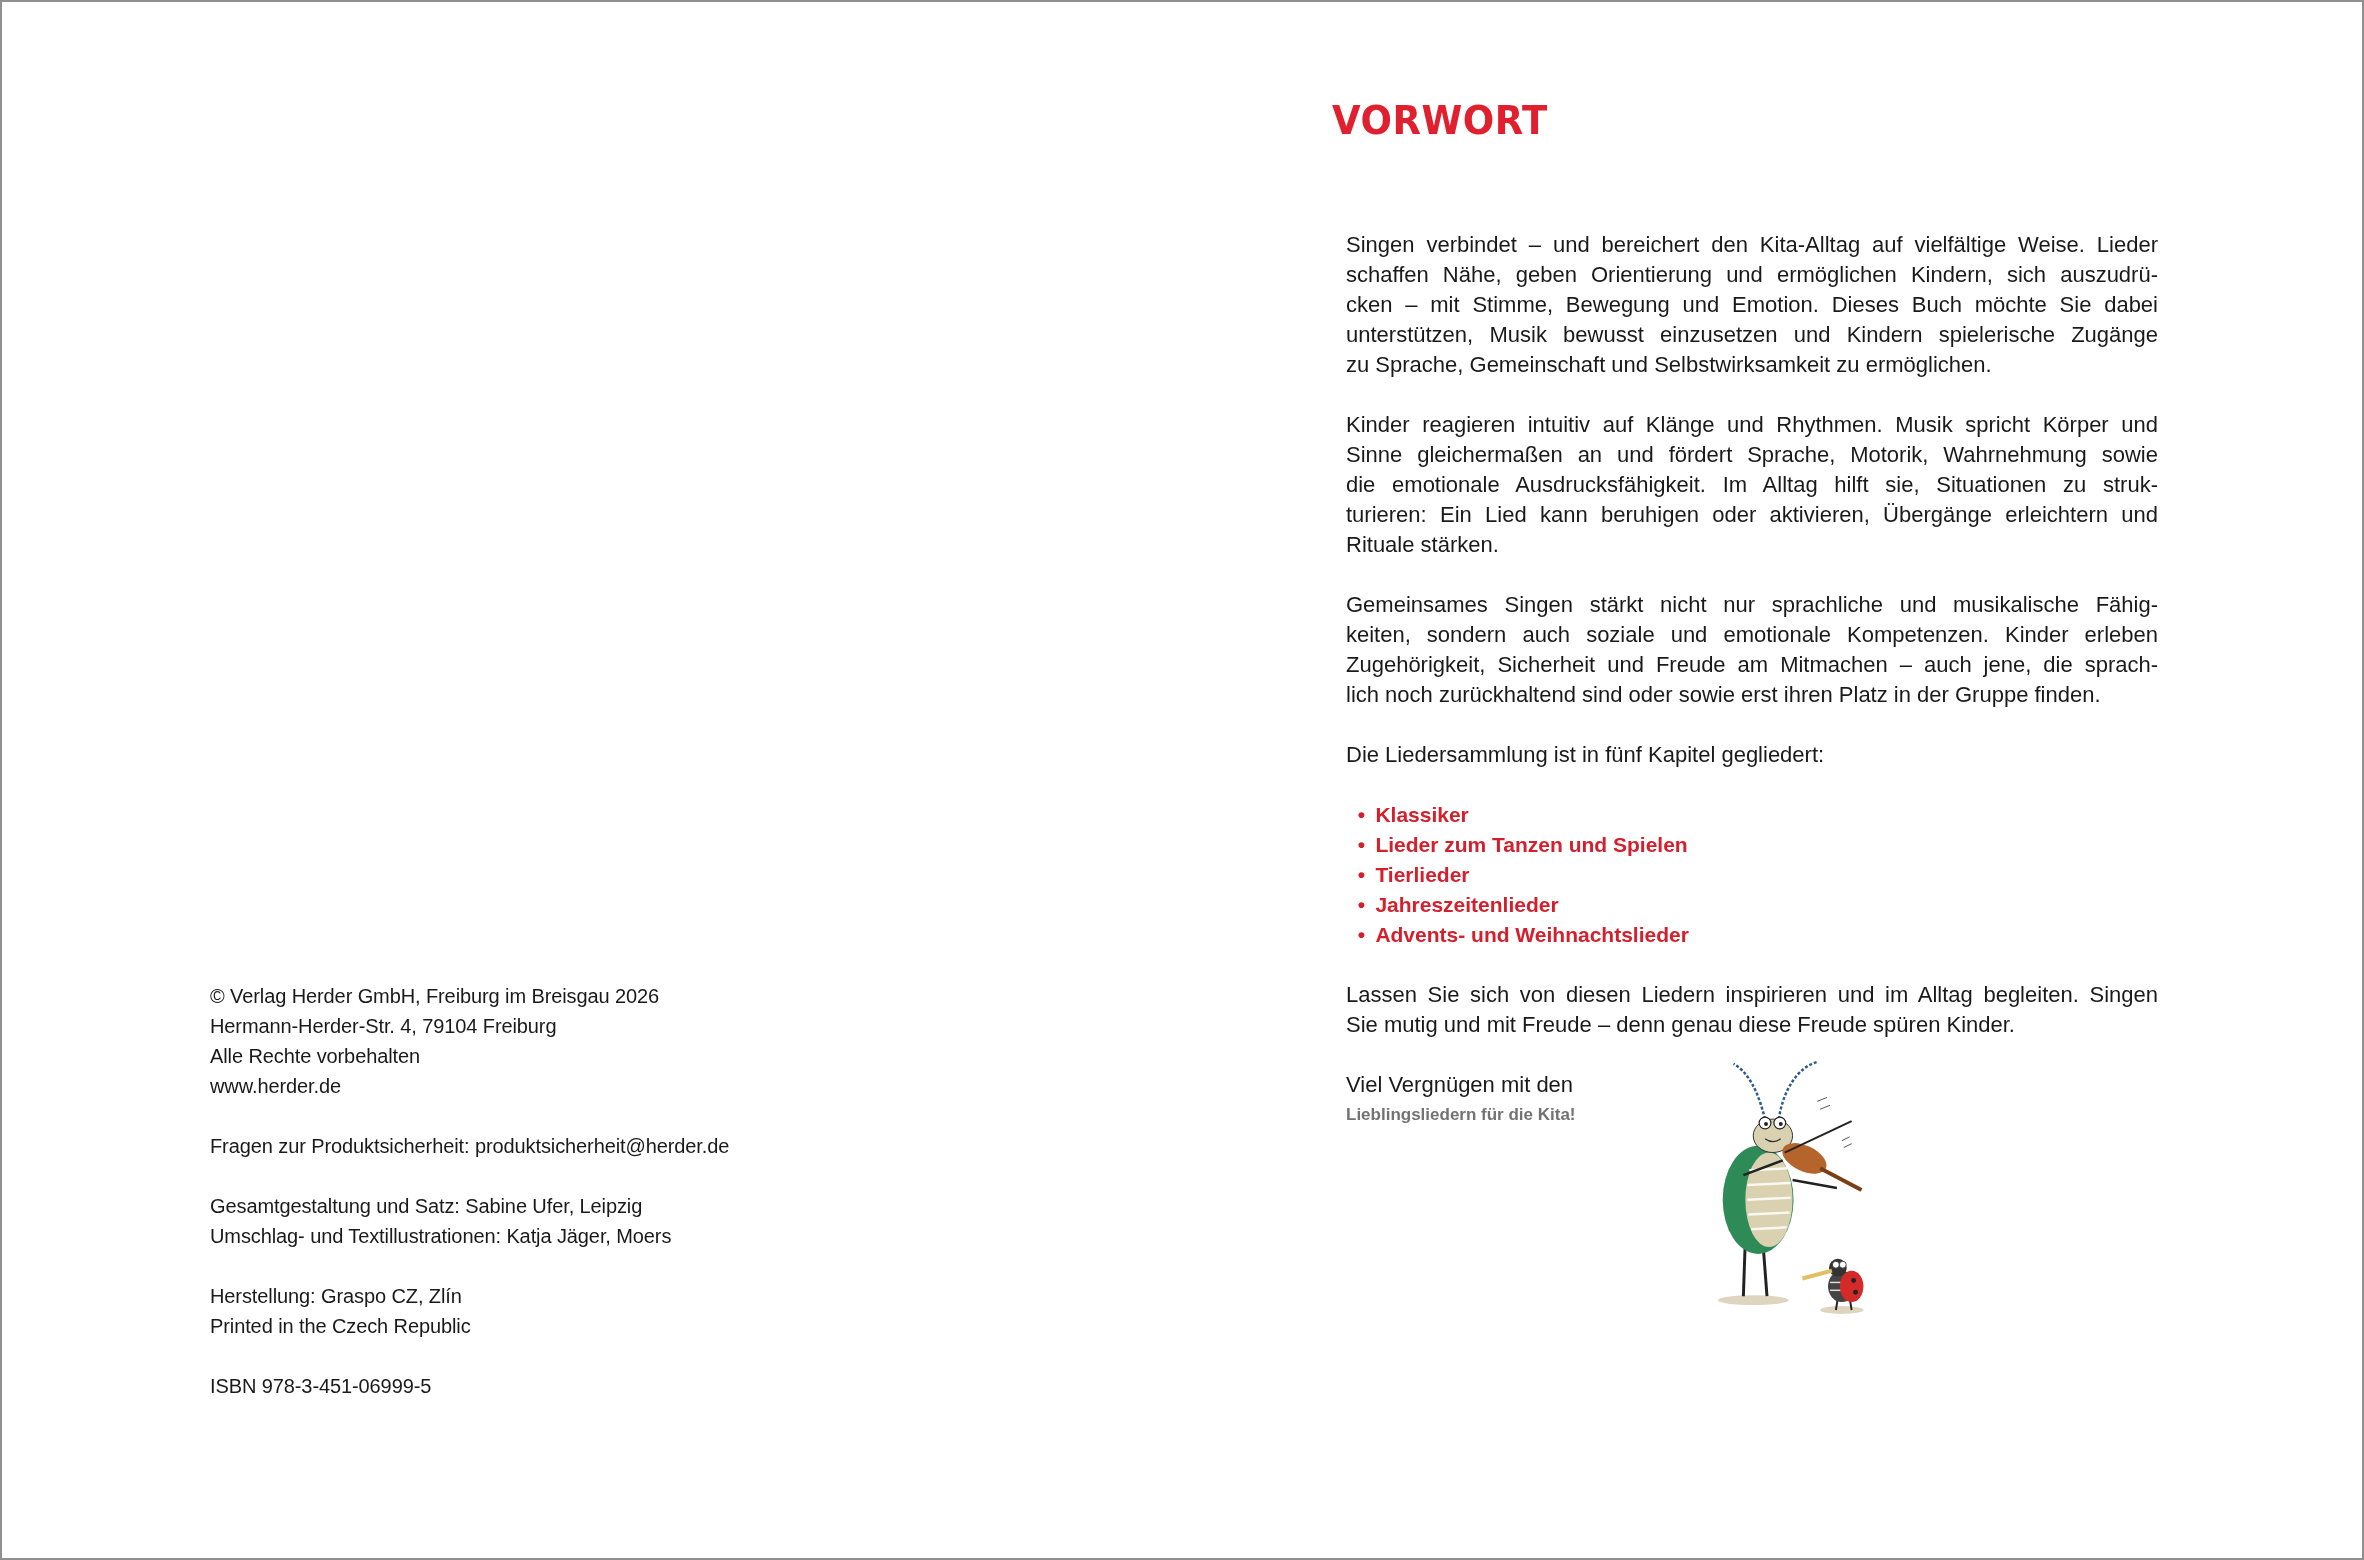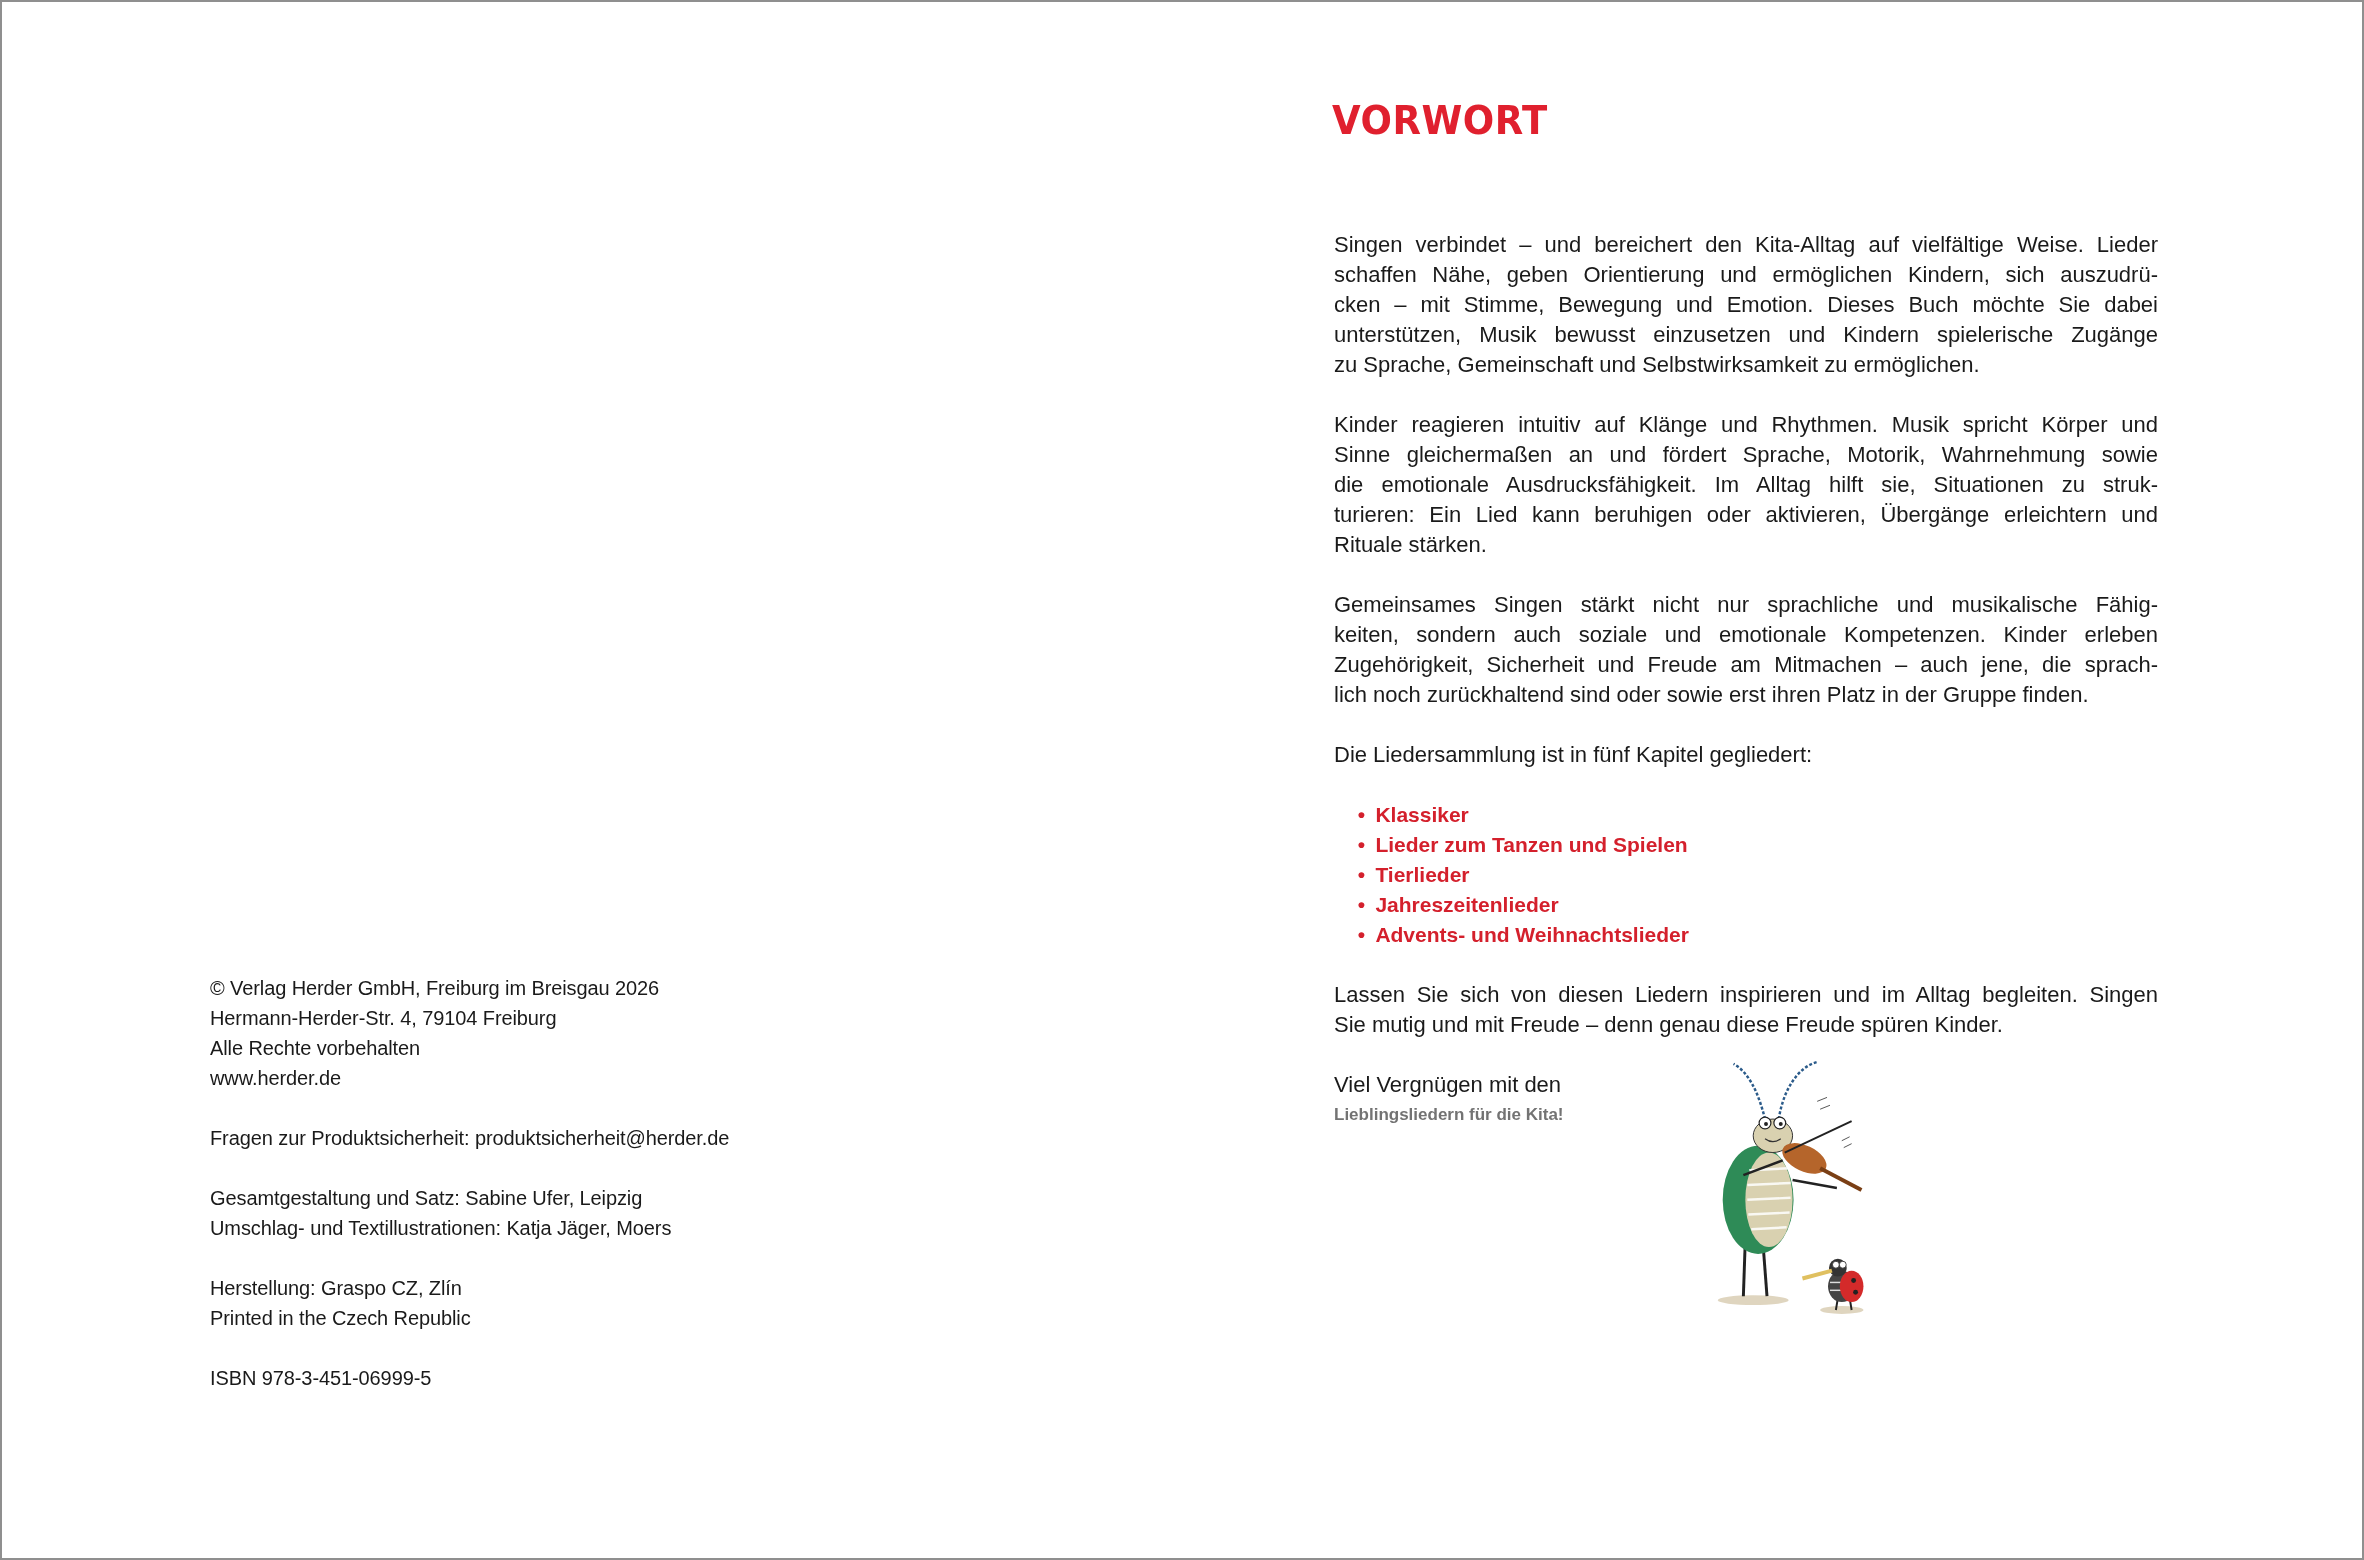--- a/index.html
+++ b/index.html
@@ -16,36 +16,36 @@
   .page { position: absolute; top: 0; height: 1556px; }
   .page-left { left: 0; width: 1180px; }
   .page-right { left: 1180px; width: 1180px; }
 
   
   .imprint {
     position: absolute; left: 208px; top: 971px; width: 788px;
     font-size: 20px; line-height: 30px; color: #1a1a1a;
     letter-spacing: -0.1px;
   }
-  .imprint .block { margin: 0 0 30px 0; }
+  .imprint .block { margin: 8px 0 30px 0; }
   .imprint .line { display: block; white-space: nowrap; }
 
   
   .title {
     position: absolute; left: 150px; top: 97px;
     font-family: "DejaVu Sans", sans-serif; font-weight: 900;
     font-size: 37px; letter-spacing: 0.5px; color: #e0202e;
     transform: scaleY(1.05);
   }
   .body {
     position: absolute; left: 152px; top: 228px; width: 824px;
     font-size: 22px; line-height: 30px; color: #1a1a1a;
     text-align: justify; hyphens: manual;
   }
-  .body p { margin: 0 0 30px 0; }
+  .body p { margin: 0 0 30px 12px; }
   .body p .line { display: block; text-align: justify; text-align-last: justify; white-space: nowrap; }
   .body p .line.last { text-align-last: left; }
   .list-intro { margin: 0; }
   ul.chapters {
     list-style: none; margin: 0 0 30px 0; padding: 0 0 0 21.7px;
   }
   ul.chapters li {
     color: #d4202c; font-weight: bold; position: relative; padding-left: 19.7px;
     font-size: 21px;
   }

